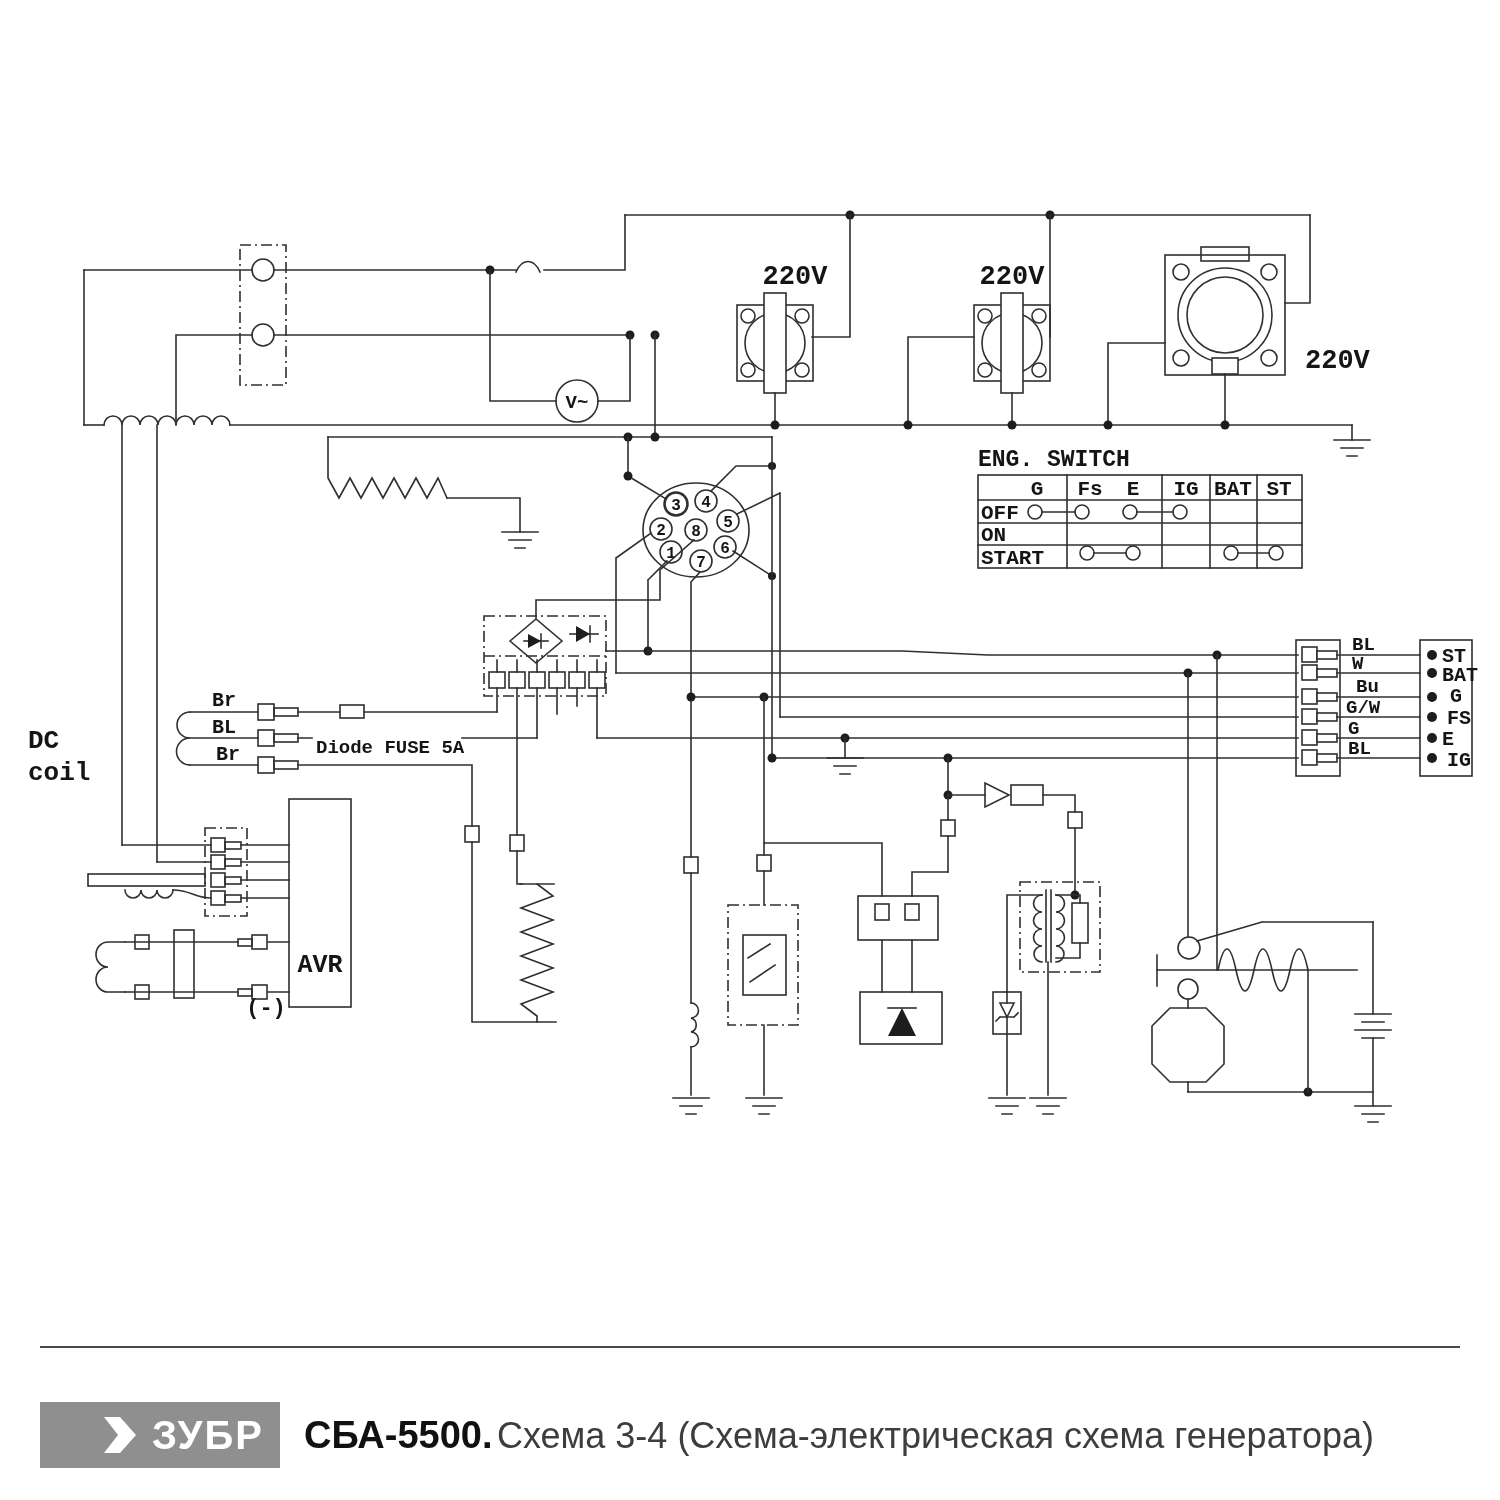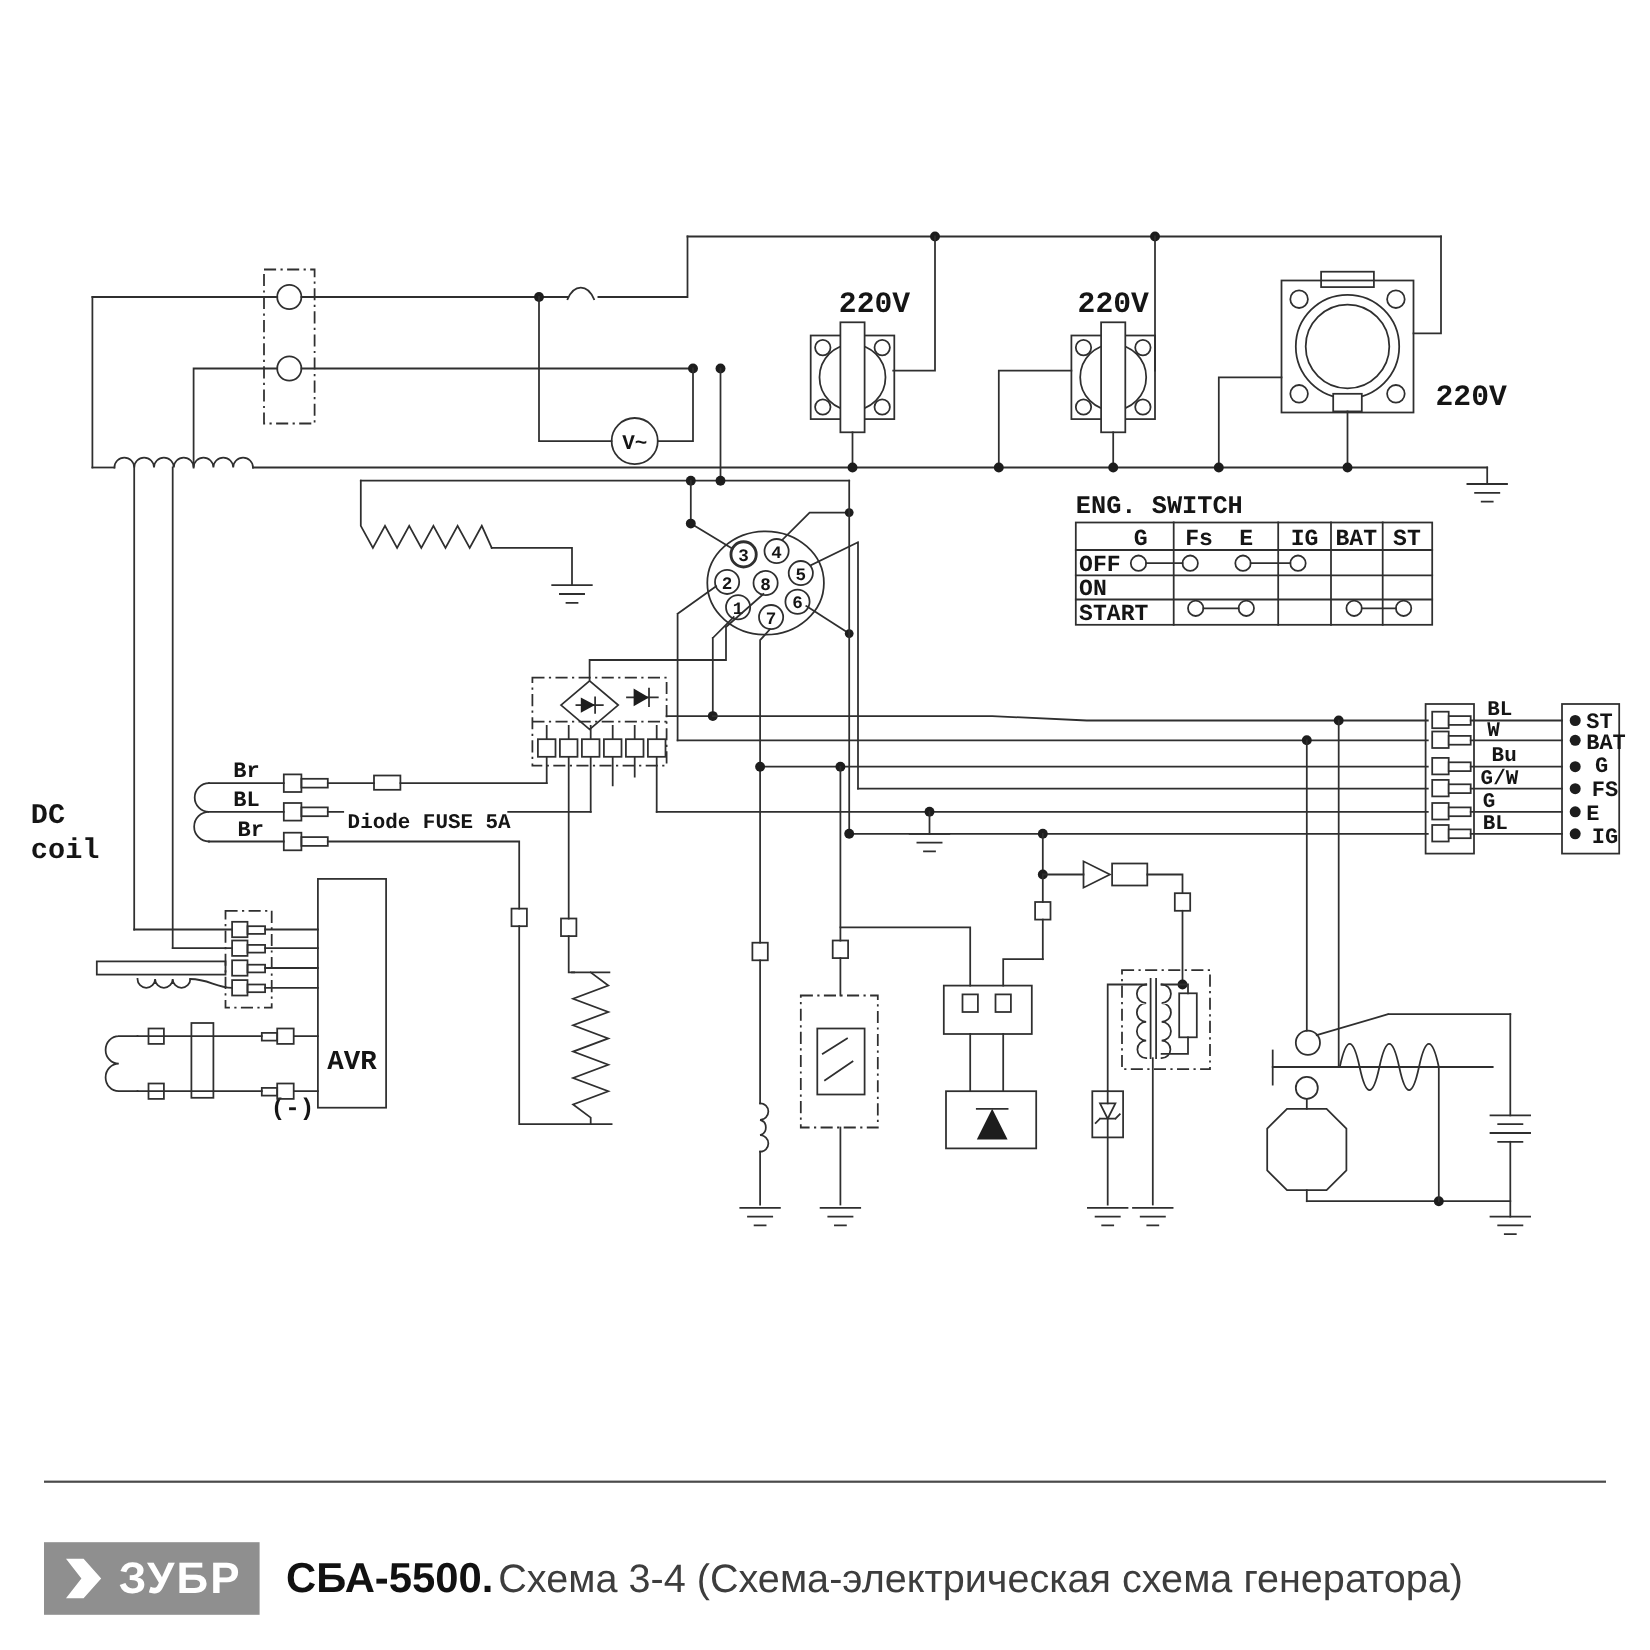--- a/index.html
+++ b/index.html
@@ -10,21 +10,21 @@
   .w2{stroke:#2f2f2f;stroke-width:2.6;fill:none;}
   .dd{stroke:#2f2f2f;stroke-width:1.6;fill:none;stroke-dasharray:11 4 2 4;}
   .fillw{fill:#ffffff;stroke:#2f2f2f;stroke-width:1.6;}
   .blk{fill:#1d1d1d;stroke:none;}
   .dot{fill:#1d1d1d;stroke:none;}
   .t{font-family:"Liberation Mono","DejaVu Sans Mono",monospace;font-weight:700;fill:#151515;stroke:none;}
   .s27{font-size:27px;} .s23{font-size:23px;} .s21{font-size:21px;} .s16{font-size:16px;}
   .s26{font-size:26px;} .s20{font-size:20px;} .s19{font-size:19px;} .s25{font-size:25px;} .s22{font-size:22px;}
   .footer-divider{position:absolute;left:40px;top:1346px;width:1420px;height:2px;background:#4a4a4a;}
   .footer{position:absolute;left:40px;top:1402px;height:66px;display:flex;align-items:center;}
-  .logo{width:196px;height:66px;background:#8f8f8f;display:flex;align-items:center;justify-content:center;gap:8px;}
+  .logo{width:196px;height:66px;background:#8f8f8f;display:flex;align-items:center;justify-content:center;gap:8px;padding-left:44px;}
   .logo-text{color:#ffffff;font-weight:bold;font-size:40px;letter-spacing:2px;font-family:"Liberation Sans",sans-serif;}
   .title-wrap{margin-left:24px;white-space:nowrap;}
   .title-model{font-weight:bold;font-size:38px;color:#111111;}
   .title-sub{font-size:36px;color:#3d3d3d;font-weight:normal;}
 </style>
 </head>
 <body>
 
 <div class="page">
 

